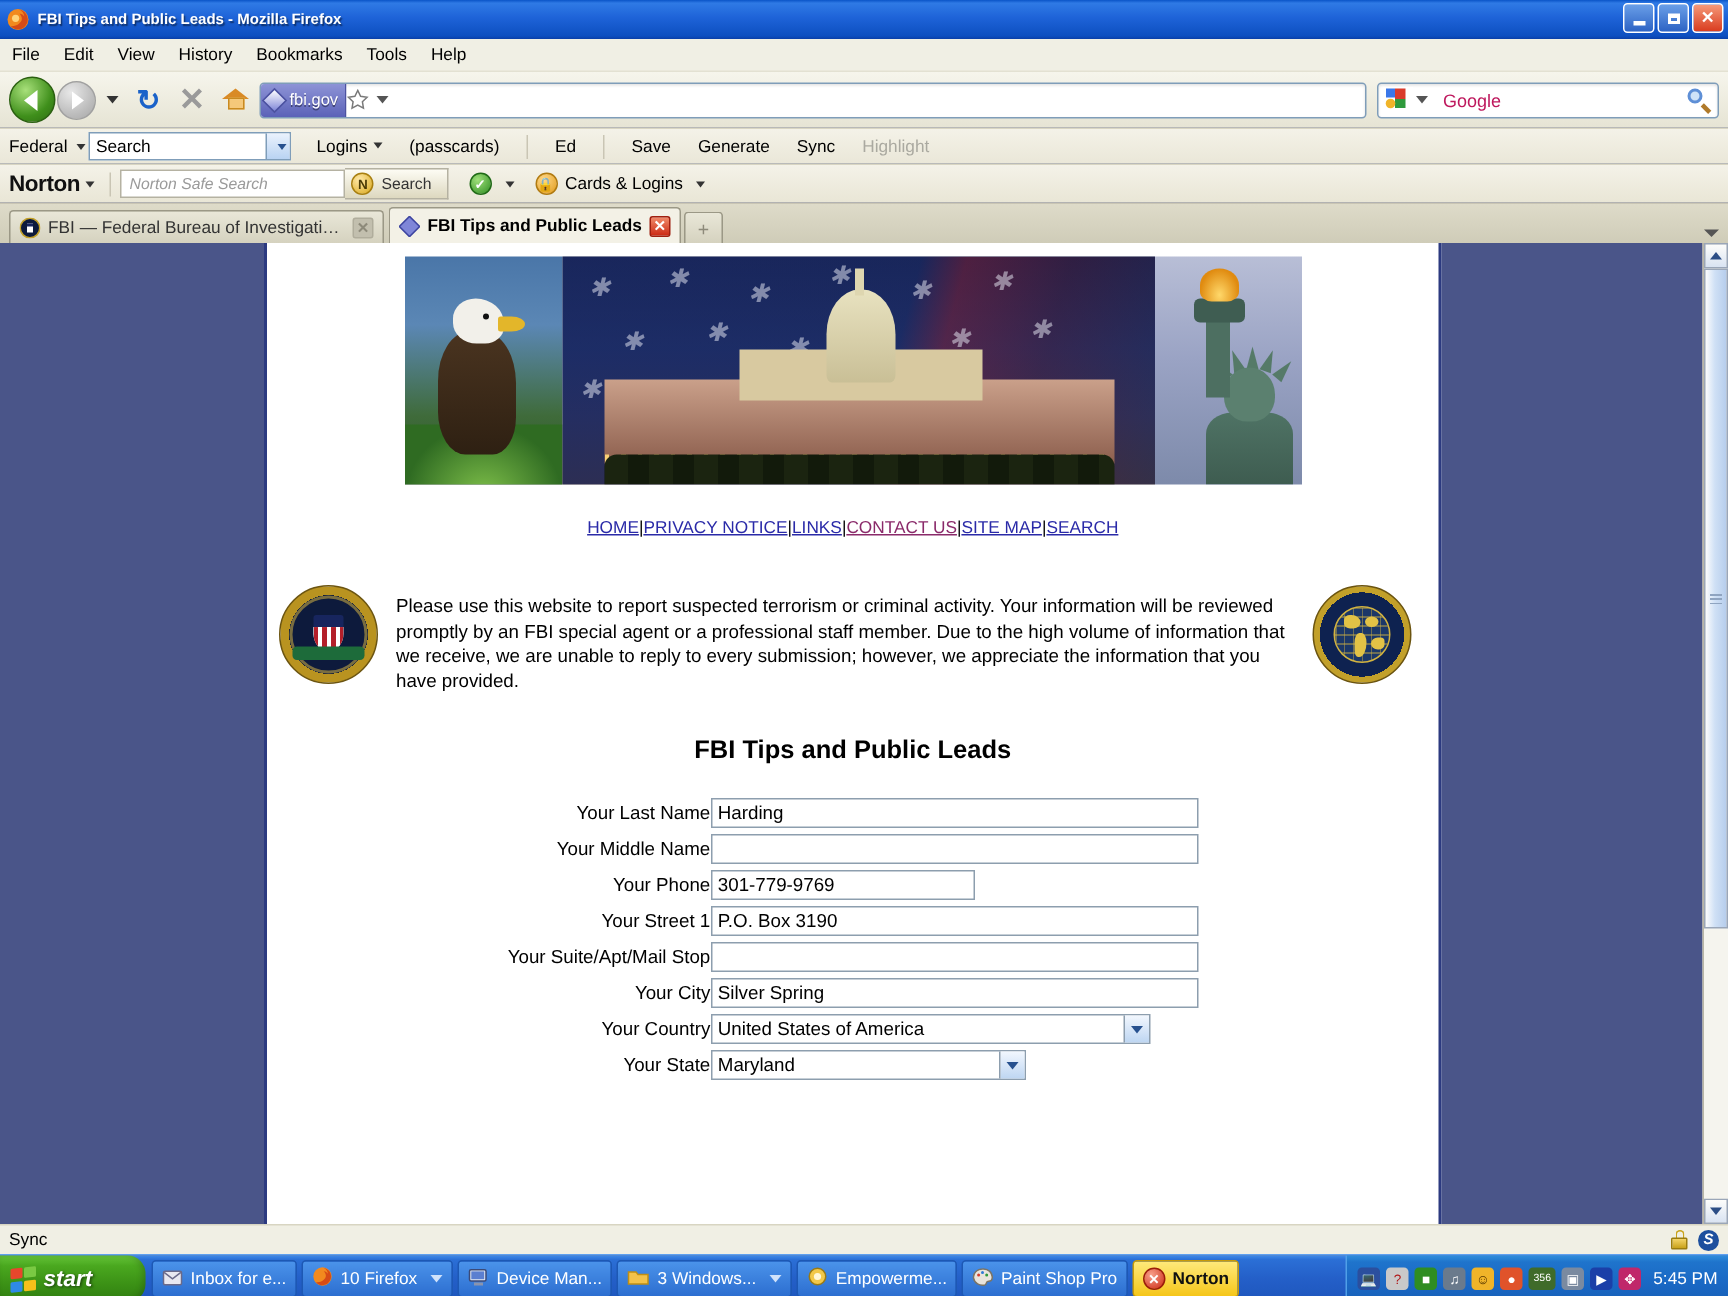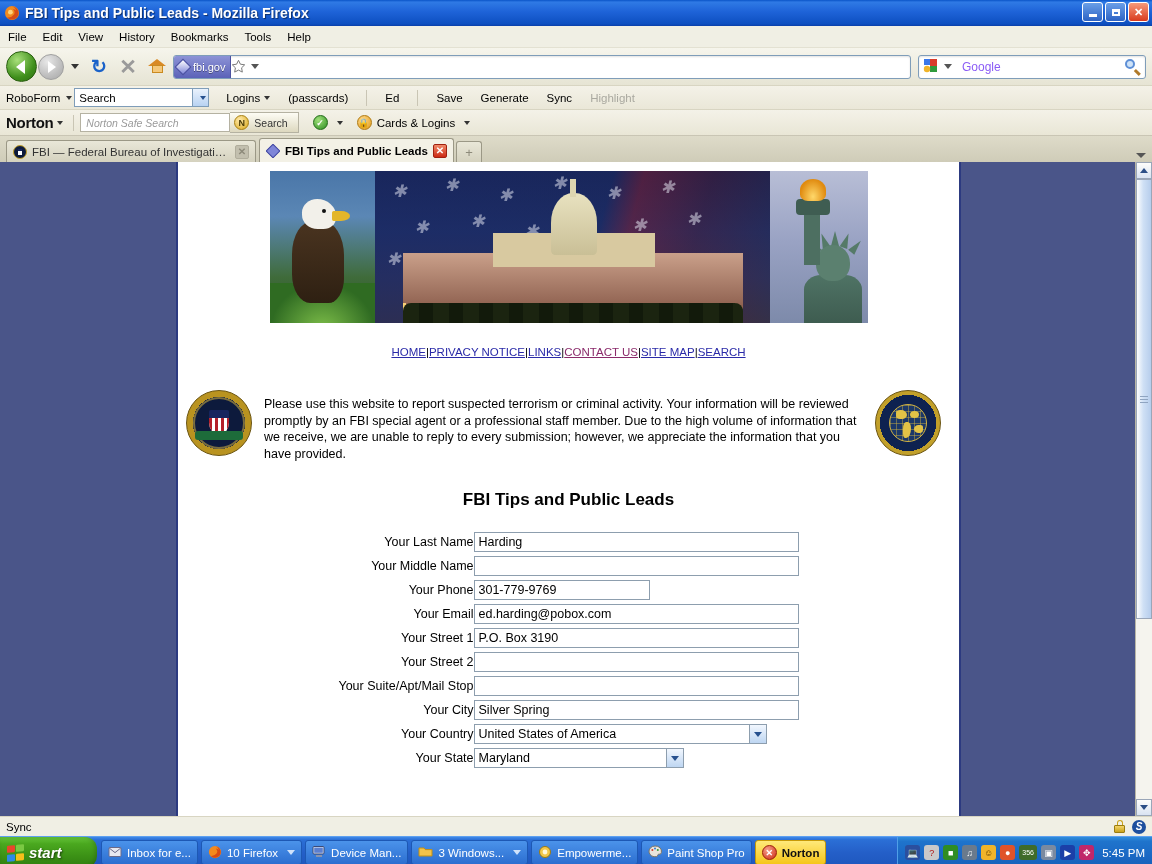--- a/index.html
+++ b/index.html
@@ -11,21 +11,21 @@
     -webkit-font-smoothing:none;
   }
 
   
   .titlebar{
     height:26px; width:100%;
     background:linear-gradient(to bottom,#0a54c8 0%,#2f7ae5 8%,#1e63d8 45%,#0d4fc0 92%,#0a3fa8 100%);
     display:flex; align-items:center; padding:0 2px 0 4px; position:relative;
   }
   .tb-icon{ width:16px;height:16px;margin-right:5px;flex:0 0 auto;position:relative;}
-  .tb-title{ color:#fff; font-size:14px; font-weight:bold; text-shadow:1px 1px 1px rgba(0,0,0,.5); white-space:nowrap;}
+  .tb-title{ color:#fff; font-size:10px; font-weight:bold; text-shadow:1px 1px 1px rgba(0,0,0,.5); white-space:nowrap;}
   .winbtns{ position:absolute; right:3px; top:2px; display:flex; gap:2px;}
   .wbtn{ width:21px;height:20px;border:1px solid #fff;border-radius:3px;
     display:flex;align-items:center;justify-content:center;
     background:linear-gradient(to bottom,#6a9fe8,#2d63c4);
     color:#fff;font-size:11px;font-weight:bold;line-height:1;}
   .wbtn.close{ background:linear-gradient(to bottom,#f59a7a,#d93b1e); }
   .wbtn .bar{width:8px;height:3px;background:#fff;margin-top:6px;}
   .wbtn .sq{width:8px;height:7px;border:2px solid #fff;border-top-width:3px;}
 
   
@@ -56,21 +56,21 @@
   .idbadge{display:flex;align-items:center;height:22px;padding:0 5px 0 3px;
     background:linear-gradient(to bottom,#8d93d6,#5b62b8);border-right:1px solid #4c52a0;border-radius:2px 0 0 2px;gap:4px;}
   .idbadge .dia{width:12px;height:12px;background:linear-gradient(135deg,#fff,#7f86d8);transform:rotate(45deg);border:1px solid #4c52a0;}
   .idbadge .nm{color:#fff;font-size:11px;text-shadow:0 1px 0 rgba(0,0,0,.4);}
   .urltext{flex:1;font-size:12.5px;color:#000;padding-left:6px;white-space:nowrap;overflow:hidden;}
   .star{width:15px;height:15px;margin-right:2px;}
   .urlcaret{width:0;height:0;border-left:4px solid transparent;border-right:4px solid transparent;border-top:5px solid #555;margin:0 7px 0 3px;}
   .searchbar{width:228px;height:24px;background:#fff;border:1px solid #7f9db9;border-radius:3px;display:flex;align-items:center;margin-left:4px;
     box-shadow:inset 0 1px 2px rgba(0,0,0,.12);}
   .gicon{width:20px;height:18px;margin:0 2px 0 3px;position:relative;background:#fff;}
-  .searchbar .ph{flex:1;font-size:12px;color:#8b5cf6;padding-left:6px;}
+  .searchbar .ph{flex:1;font-size:12px;color:#be185d;padding-left:6px;}
   .maglass{width:16px;height:16px;margin-right:4px;position:relative;}
   .maglass .lens{width:10px;height:10px;border:2px solid #5e8fd6;border-radius:50%;background:#cfe3f8;position:absolute;top:0;left:0;}
   .maglass .hdl{width:7px;height:2.5px;background:#b07a2a;position:absolute;bottom:1px;right:0;transform:rotate(45deg);}
 
   
   .rfbar{height:24px;background:linear-gradient(to bottom,#f4f2e8,#eae7d8);display:flex;align-items:center;
     padding:0 6px;gap:0;border-bottom:1px solid #d8d5c2;font-size:11.5px;color:#000;}
   .rfbar .lbl{margin-right:2px;}
   .rf-sel{width:135px;height:19px;background:#fff;border:1px solid #7f9db9;display:flex;align-items:center;
     justify-content:space-between;padding-left:4px;font-size:11.5px;margin:0 8px 0 2px;}
@@ -322,21 +322,21 @@
     <span class="urlcaret" style="margin:0 4px 0 0"></span>
     <span class="ph">Google</span>
     <span class="maglass">
         <i class="lens"></i>
         <i class="hdl"></i>
       </span>
   </div>
 </div>
 
 <div class="rfbar">
-  <span class="lbl">RoboForm</span>
+  <span class="lbl">Federal</span>
   <span class="caret-sm"></span>
   <div class="rf-sel">
     <span>Search</span>
     <span class="bx">
         <i class="caret-sm caret-blue"></i>
       </span>
   </div>
   <span class="rf-item"><span>Logins</span><i class="caret-sm"></i></span>
   <span class="rf-item">(passcards)</span>
   <span class="vsep"></span>
@@ -486,35 +486,23 @@
                 <div class="fld w-full"></div>
               </td>
         </tr>
         <tr>
           <td class="lbl">Your Phone</td>
           <td>
                 <div class="fld w-mid">301-779-9769</div>
               </td>
         </tr>
         <tr>
-          <td class="lbl">Your Email</td>
-          <td>
-                <div class="fld w-full">ed.harding@pobox.com</div>
-              </td>
-        </tr>
-        <tr>
           <td class="lbl">Your Street 1</td>
           <td>
                 <div class="fld w-full">P.O. Box 3190</div>
-              </td>
-        </tr>
-        <tr>
-          <td class="lbl">Your Street 2</td>
-          <td>
-                <div class="fld w-full"></div>
               </td>
         </tr>
         <tr>
           <td class="lbl">Your Suite/Apt/Mail Stop</td>
           <td>
                 <div class="fld w-full"></div>
               </td>
         </tr>
         <tr>
           <td class="lbl">Your City</td>

